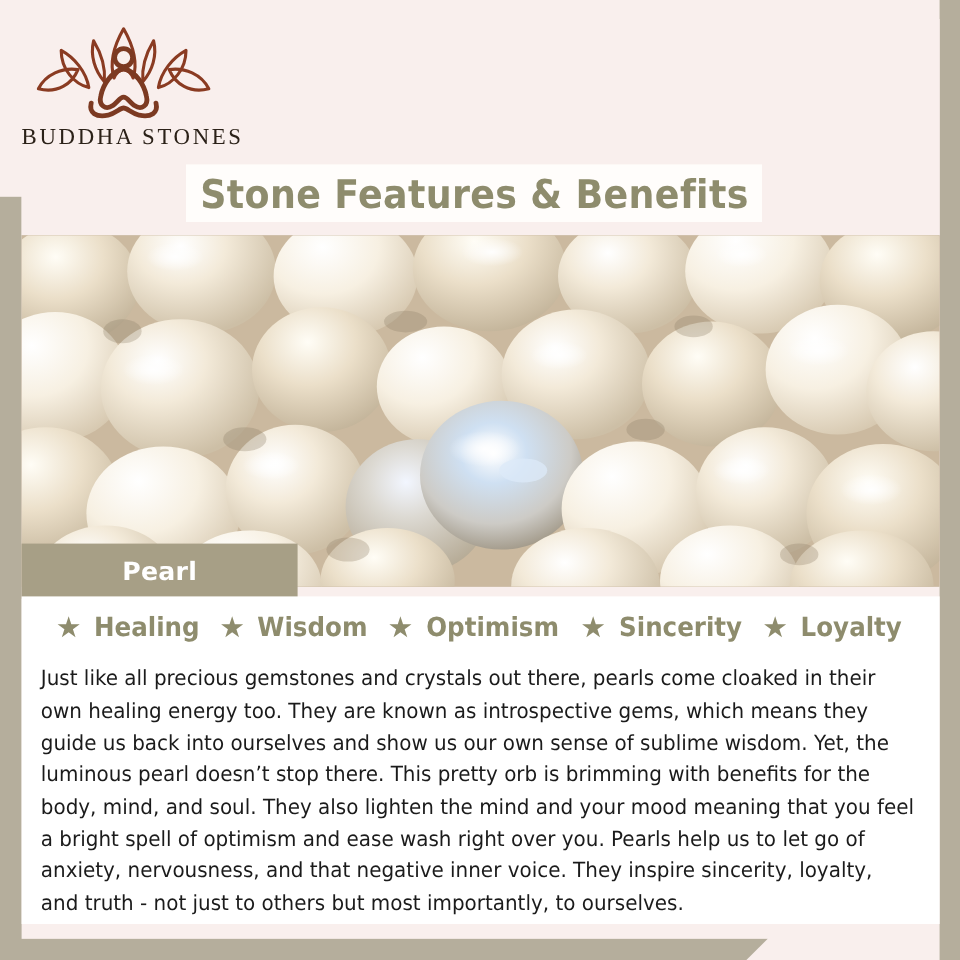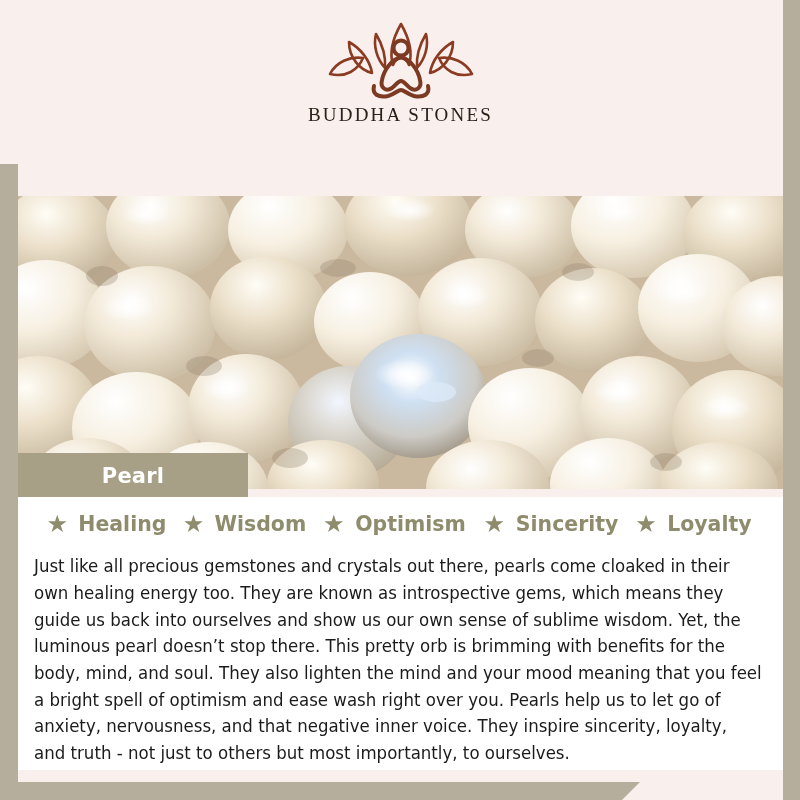--- a/index.html
+++ b/index.html
@@ -66,21 +66,21 @@
     height: 196px;
     background: #f9efed;
   }
   .logo-wrap {
     position: absolute;
     top: 18px;
     left: 0;
     right: 0;
     display: flex;
     flex-direction: column;
-    align-items: center;
+    align-items: flex-start;
   }
   .logo-mark {
     width: 170px;
     height: 84px;
     display: block;
   }
   .logo-word {
     margin-top: 2px;
     font-family: "Liberation Serif", serif;
     font-size: 19px;
@@ -229,20 +229,23 @@
 
           <path d="M85 39 C75 42 68 52 66 62 C64 70 70 74 76 70 C80 67 82 63 85 63 C88 63 90 67 94 70 C100 74 106 70 104 62 C102 52 95 42 85 39 Z"></path>
 
           <path d="M58 68 C56 76 62 80 72 78 C79 76 82 72 85 72 C88 72 91 76 98 78 C108 80 114 76 112 68"></path>
         </g>
       </svg>
       <div class="logo-word">BUDDHA STONES</div>
     </div>
   </div>
 
+  <div class="title-band">
+    <div class="title-text">Stone Features &amp; Benefits</div>
+  </div>
 
   <div class="photo">
     <svg viewBox="0 0 765 293" preserveAspectRatio="xMidYMid slice" aria-hidden="true">
       <defs>
         <radialGradient id="pg1" cx="36%" cy="30%" r="72%">
           <stop offset="0%" stop-color="#ffffff"></stop>
           <stop offset="42%" stop-color="#f3ead9"></stop>
           <stop offset="100%" stop-color="#cdbfa6"></stop>
         </radialGradient>
         <radialGradient id="pg2" cx="40%" cy="28%" r="75%">

